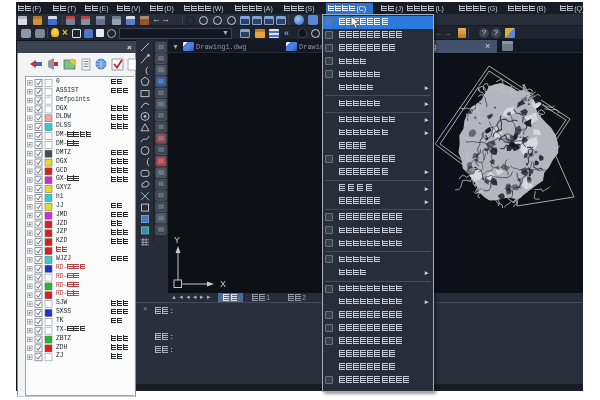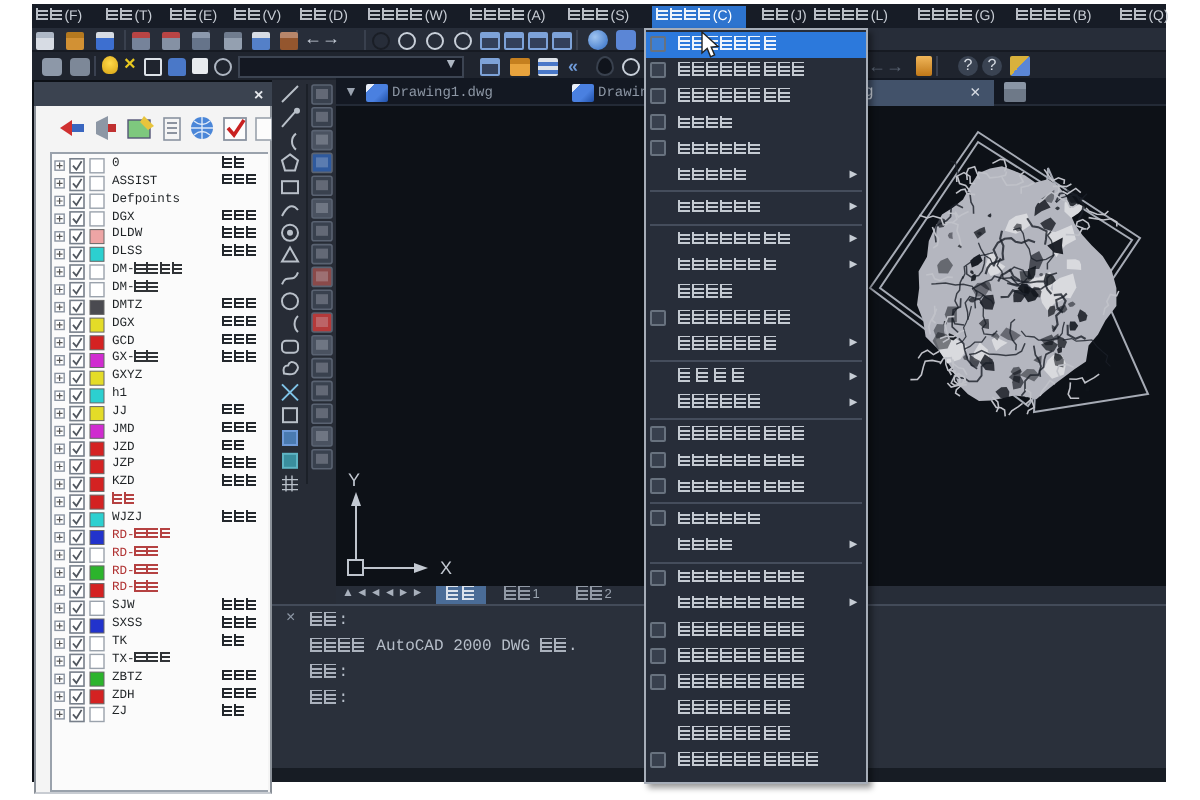--- a/index.html
+++ b/index.html
@@ -376,21 +376,20 @@
 </svg>
 <div class="abs" style="left:168px;top:293px;width:415px;height:9px;background:#272d38;"></div>
 <div class="abs" style="left:171px;top:292.5px;width:50px;height:9px;color:#a8b0bc;font-size:6px;line-height:9px;letter-spacing:1px;">▲◄◄◄►►</div>
 <div class="abs" style="left:218px;top:293px;width:25px;height:9px;background:#4a6c97;color:#e8edf4;font-size:6.5px;line-height:9px;text-align:center;"><i class="g"></i><i class="g"></i></div>
 <div class="abs" style="left:248px;top:293px;width:26px;height:9px;color:#9aa3af;font-size:6.5px;line-height:9px;text-align:center;"><i class="g"></i><i class="g"></i>1</div>
 <div class="abs" style="left:284px;top:293px;width:26px;height:9px;color:#9aa3af;font-size:6.5px;line-height:9px;text-align:center;"><i class="g"></i><i class="g"></i>2</div>
 <div class="abs" style="left:136px;top:302px;width:447px;height:82px;background:#2a303b;border-top:1px solid #434b59;"></div>
 <div class="abs" style="left:136px;top:384px;width:447px;height:7px;background:#171c24;"></div>
 <div class="abs" style="left:143px;top:303px;color:#8d97a5;font-size:8px;line-height:11px;">×</div>
 <div class="abs" style="left:155px;top:304px;color:#b6bec9;font-size:8px;line-height:13px;font-family:'Liberation Mono',monospace;white-space:pre;"><i class="g"></i><i class="g"></i>:</div>
-<div class="abs" style="left:155px;top:317px;color:#b6bec9;font-size:8px;line-height:13px;font-family:'Liberation Mono',monospace;white-space:pre;"><i class="g"></i><i class="g"></i><i class="g"></i><i class="g"></i> AutoCAD 2000 DWG <i class="g"></i><i class="g"></i>.</div>
 <div class="abs" style="left:155px;top:330px;color:#b6bec9;font-size:8px;line-height:13px;font-family:'Liberation Mono',monospace;white-space:pre;"><i class="g"></i><i class="g"></i>:</div>
 <div class="abs" style="left:155px;top:343px;color:#b6bec9;font-size:8px;line-height:13px;font-family:'Liberation Mono',monospace;white-space:pre;"><i class="g"></i><i class="g"></i>:</div>
 <div class="abs" style="left:17px;top:40.5px;width:119px;height:356px;background:#f4f4f4;border:1px solid #8a9098;border-bottom-color:#c8ccd2;"></div>
 <div class="abs" style="left:17px;top:40.5px;width:119px;height:12px;background:#3b4350;"></div>
 <div class="abs" style="left:127px;top:40.5px;color:#e6e9ed;font-size:8px;line-height:13px;font-weight:bold;">×</div>
 <svg class="abs" style="left:28px;top:56px;" width="108" height="16" viewBox="0 0 108 16">
 <g>
 <path d="M2 8 L8 4 L8 12 Z" fill="#d03030"></path>
         <path d="M8 6 L14 6 L14 10 L8 10Z" fill="#3a66c0"></path>
 <path d="M20 5 L26 2 L26 14 L20 11 Z" fill="#8d97a5"></path>

